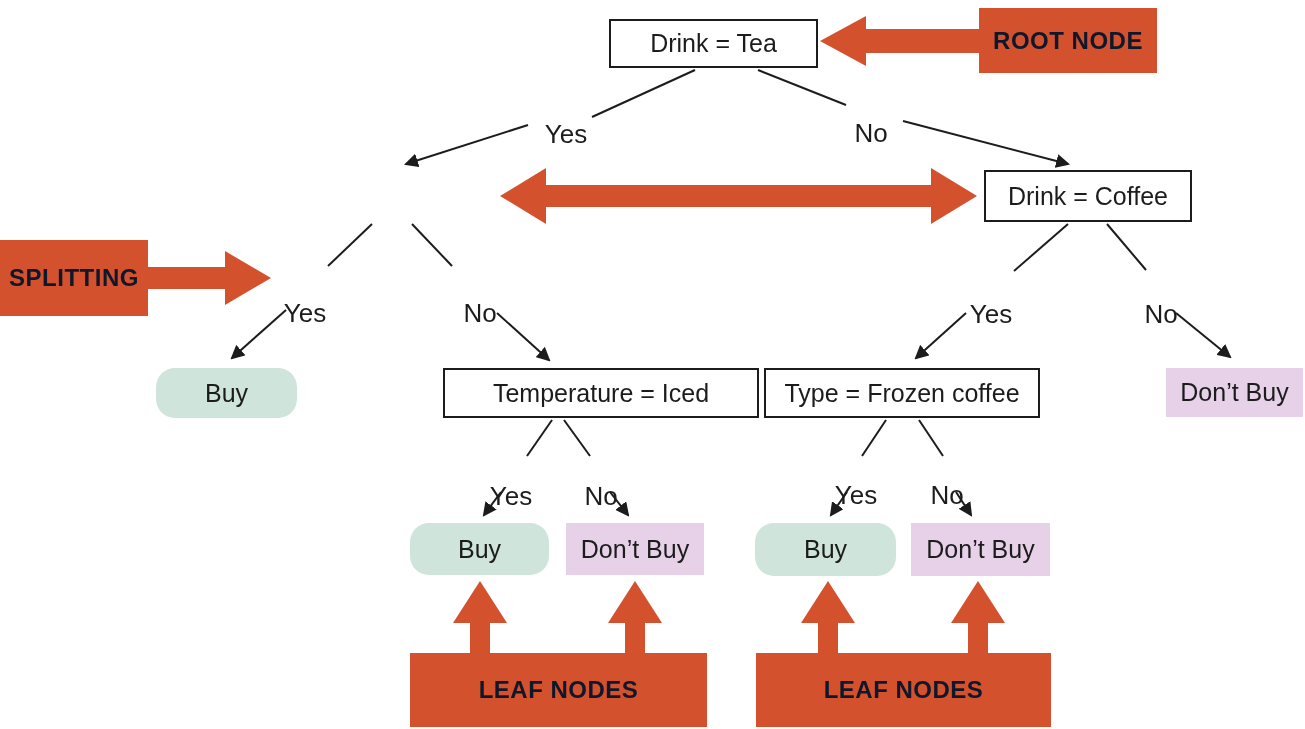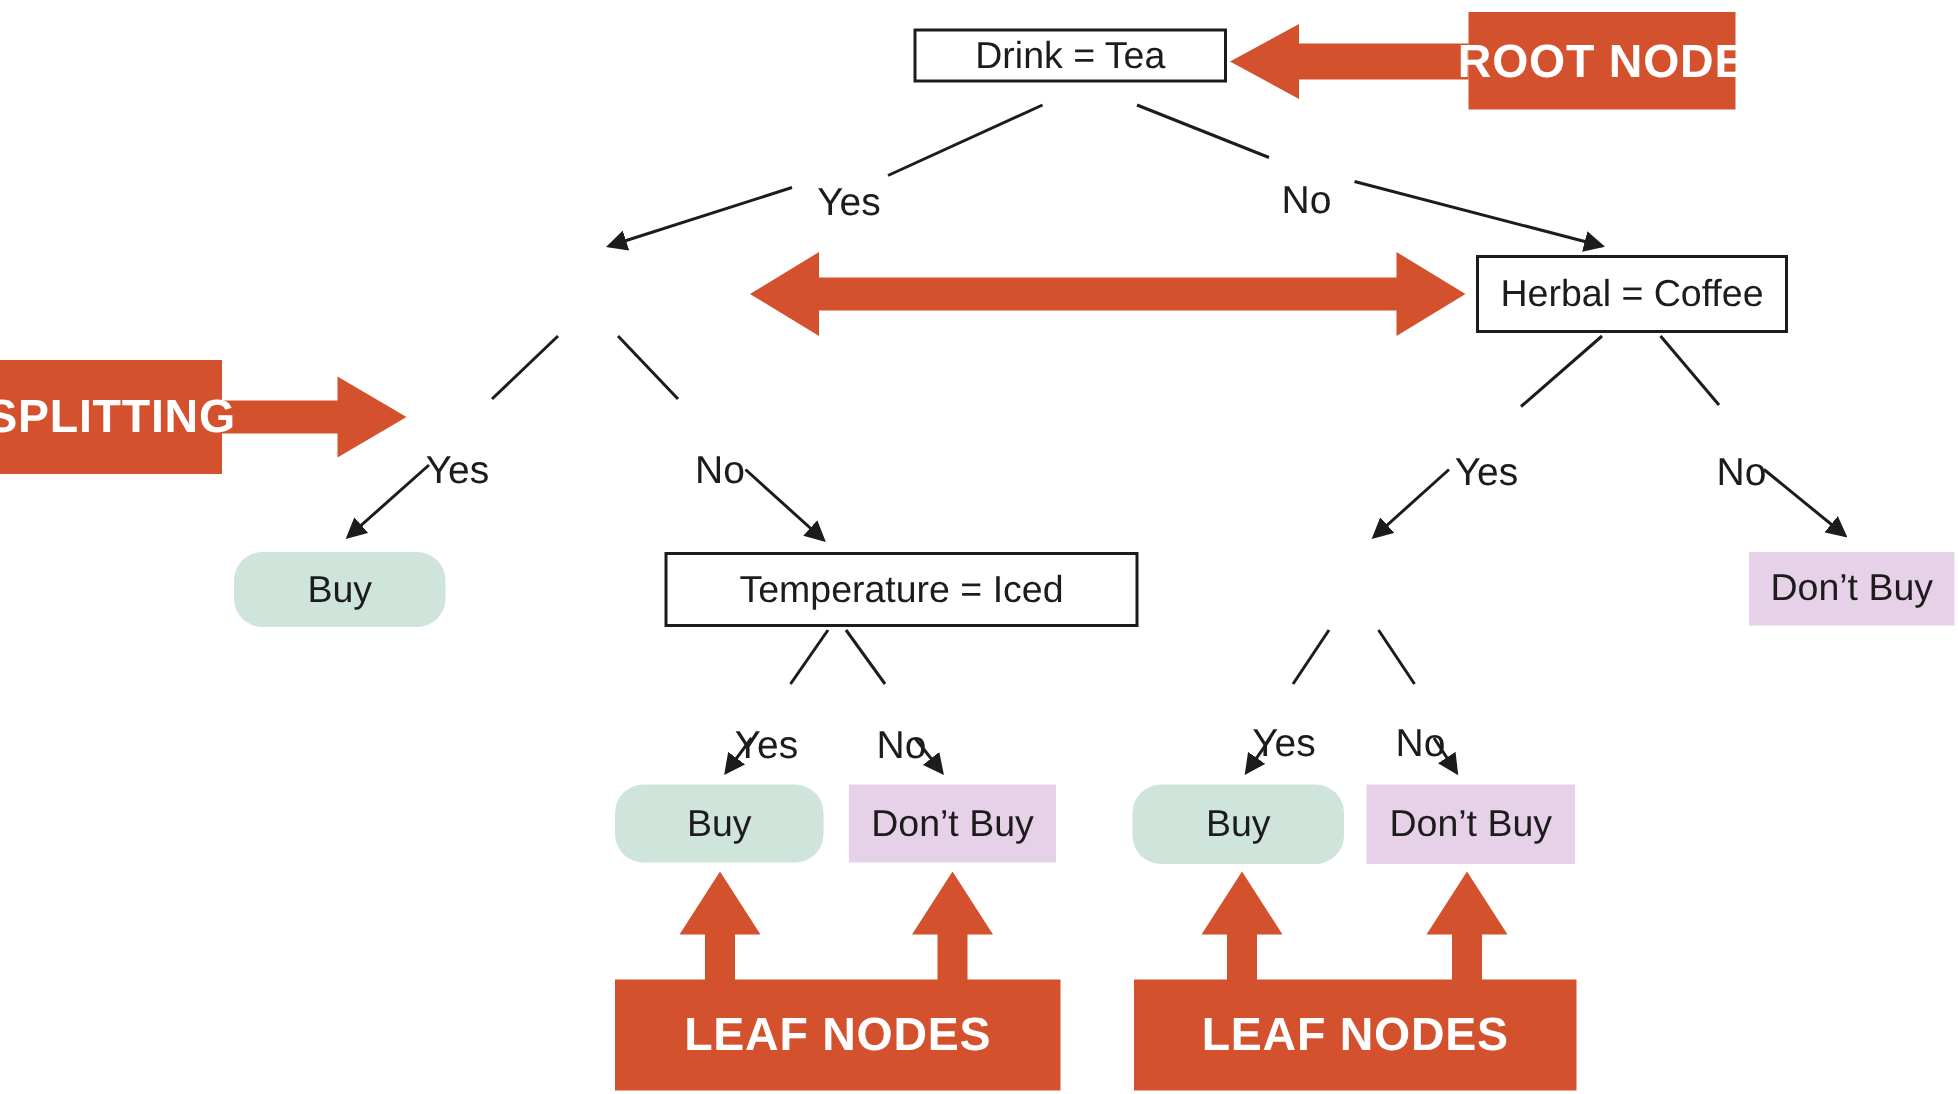--- a/index.html
+++ b/index.html
@@ -46,23 +46,23 @@
     transform: translate(-50%, -50%);
     font-size: 26px;
     line-height: 1;
     color: var(--ink, #1c1c1c);
     white-space: nowrap;
     margin-top: 23px;
   }
   .tag {
     position: absolute;
     background: var(--accent-red, #d4512e);
-    color: #ffffff;
+    color: #0f172a;
     font-weight: 700;
-    font-size: 31px;
+    font-size: 24px;
     letter-spacing: 0.5px;
     display: flex;
     align-items: center;
     justify-content: center;
     box-sizing: border-box;
     white-space: nowrap;
     text-align: right;
   }
 </style>
 </head>
@@ -103,23 +103,24 @@
 
     <polygon class="red-shape" points="820,41 866,16 866,29 979,29 979,53 866,53 866,66"></polygon>
     <polygon class="red-shape" points="500,196 546,168 546,185 931,185 931,168 977,196 931,224 931,207 546,207 546,224"></polygon>
     <polygon class="red-shape" points="148,267 225,267 225,251 271,278 225,305 225,289 148,289"></polygon>
     <polygon class="red-shape" points="480,581 507,623 490,623 490,654 470,654 470,623 453,623"></polygon>
     <polygon class="red-shape" points="635,581 662,623 645,623 645,654 625,654 625,623 608,623"></polygon>
     <polygon class="red-shape" points="828,581 855,623 838,623 838,654 818,654 818,623 801,623"></polygon>
     <polygon class="red-shape" points="978,581 1005,623 988,623 988,654 968,654 968,623 951,623"></polygon>
   </svg>
 
-  <div class="node node--decision" style="left:609px;top:19px;width:209px;height:36px">Drink = Tea</div>
-  <div class="node node--decision" style="left:984px;top:170px;width:208px;height:52px">Herbal = Coffee</div>
+  <div class="node node--decision" style="left:609px;top:19px;width:209px;height:49px">Drink = Tea</div>
+  <div class="node node--decision" style="left:984px;top:170px;width:208px;height:52px">Drink = Coffee</div>
   <div class="node node--decision" style="left:443px;top:368px;width:316px;height:50px">Temperature = Iced</div>
+  <div class="node node--decision" style="left:764px;top:368px;width:276px;height:50px">Type = Frozen coffee</div>
 
   <div class="node node--buy" style="left:156px;top:368px;width:141px;height:50px">Buy</div>
   <div class="node node--dont" style="left:1166px;top:368px;width:137px;height:49px">Don’t Buy</div>
   <div class="node node--buy" style="left:410px;top:523px;width:139px;height:52px">Buy</div>
   <div class="node node--dont" style="left:566px;top:523px;width:138px;height:52px">Don’t Buy</div>
   <div class="node node--buy" style="left:755px;top:523px;width:141px;height:53px">Buy</div>
   <div class="node node--dont" style="left:911px;top:523px;width:139px;height:53px">Don’t Buy</div>
 
   <div class="edge-label" style="left:566px;top:111px">Yes</div>
   <div class="edge-label" style="left:871px;top:110px">No</div>

